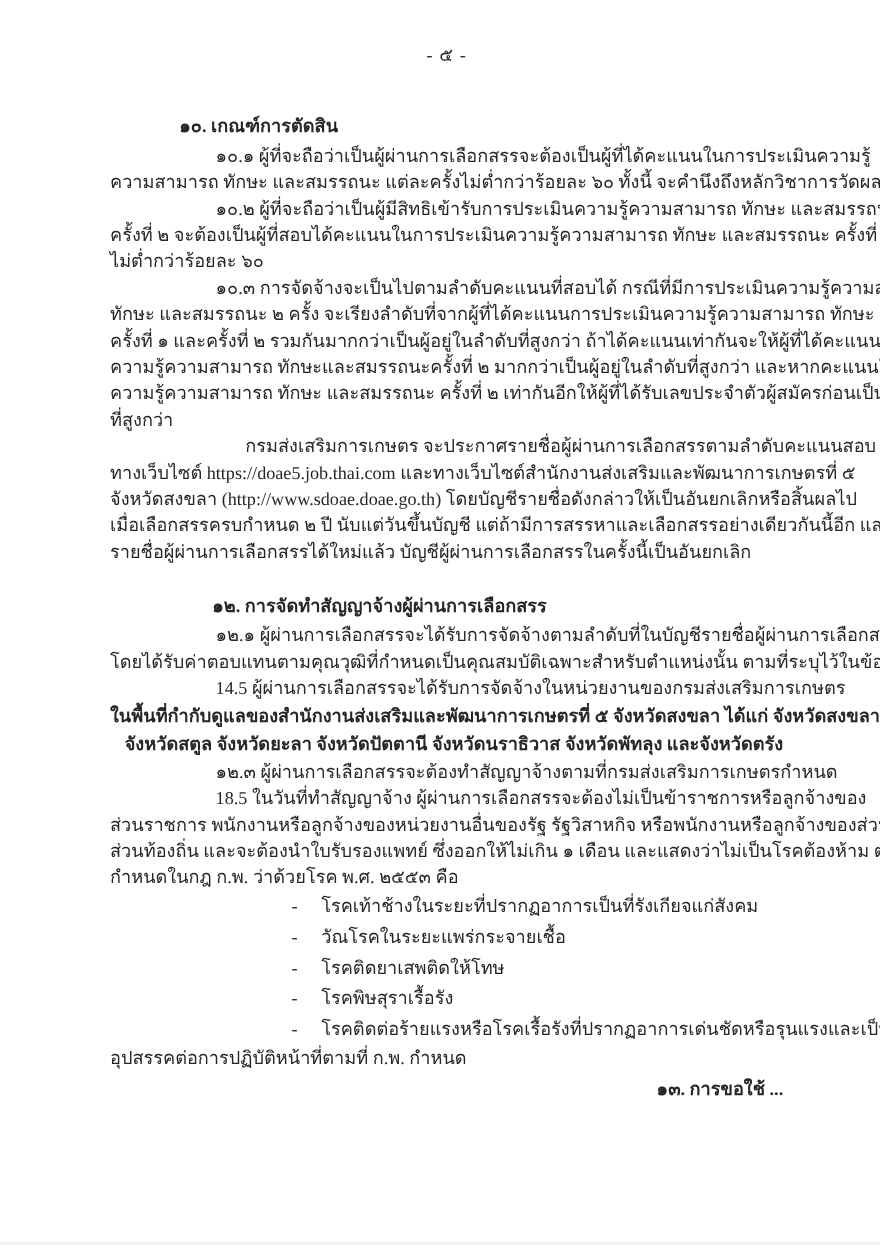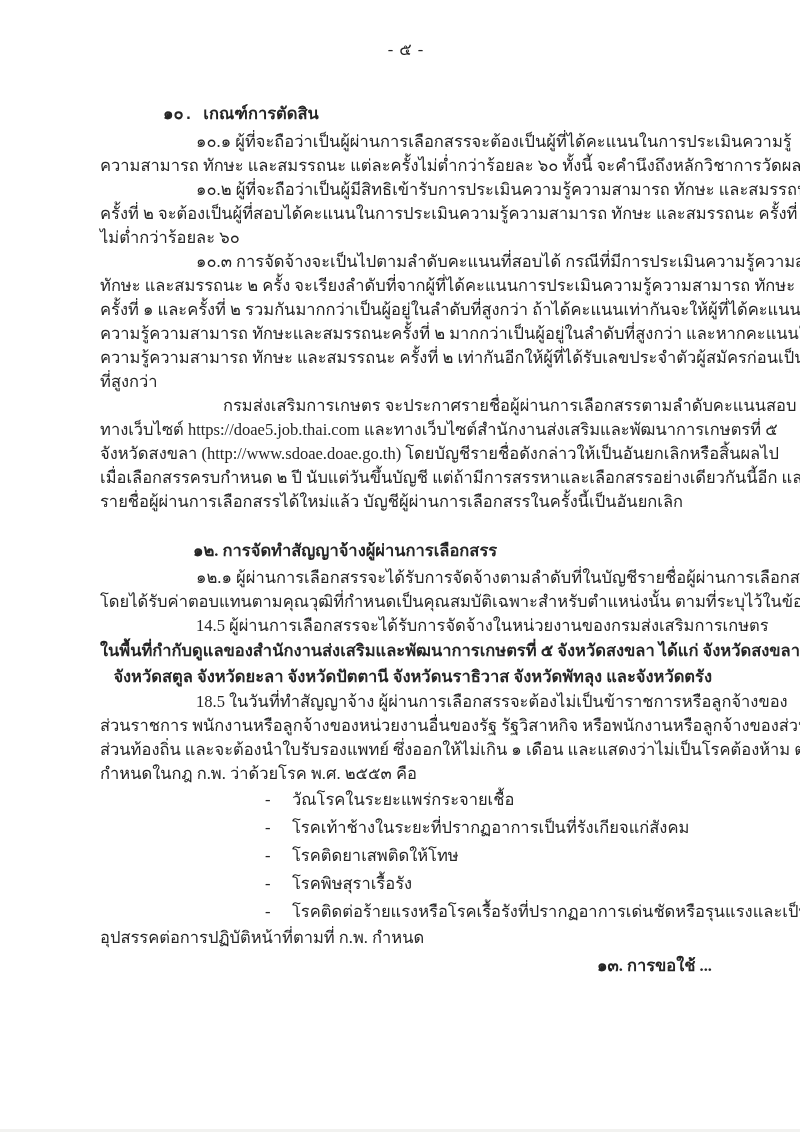--- a/index.html
+++ b/index.html
@@ -27,21 +27,21 @@
   }
   .line{
     line-height:24px;
     white-space:nowrap;
   }
   .heading{
     font-weight:bold;
     line-height:26px;
     white-space:nowrap;
   }
-  .h10{margin:40px 0 2px 63px;font-family:Liberation Mono, monospace;}
+  .h10{margin:40px 0 2px 63px;}
   .h11{margin:7px 0 2px 85px;}
   .h12{margin:24px 0 2px 93px;}
   .ind{padding-left:96px;text-align:right;}
   .ind-lg{padding-left:123px;}
   .bold-para .line{font-weight:bold;line-height:26px;text-align:right;}
   .bullet{
     line-height:28px;
     padding-left:165px;
     white-space:nowrap;
   }
@@ -103,32 +103,35 @@
       <div class="line">โดยได้รับค่าตอบแทนตามคุณวุฒิที่กำหนดเป็นคุณสมบัติเฉพาะสำหรับตำแหน่งนั้น ตามที่ระบุไว้ในข้อ ๔.๒</div>
     </div>
     <div>
       <div class="line ind">14.5 ผู้ผ่านการเลือกสรรจะได้รับการจัดจ้างในหน่วยงานของกรมส่งเสริมการเกษตร</div>
     </div>
     <div class="bold-para">
       <div class="line">ในพื้นที่กำกับดูแลของสำนักงานส่งเสริมและพัฒนาการเกษตรที่ ๕ จังหวัดสงขลา ได้แก่ จังหวัดสงขลา</div>
       <div class="line">จังหวัดสตูล จังหวัดยะลา จังหวัดปัตตานี จังหวัดนราธิวาส จังหวัดพัทลุง และจังหวัดตรัง</div>
     </div>
     <div>
+      <div class="line ind">๑๒.๓ ผู้ผ่านการเลือกสรรจะต้องทำสัญญาจ้างตามที่กรมส่งเสริมการเกษตรกำหนด</div>
+    </div>
+    <div>
       <div class="line ind">18.5 ในวันที่ทำสัญญาจ้าง ผู้ผ่านการเลือกสรรจะต้องไม่เป็นข้าราชการหรือลูกจ้างของ</div>
       <div class="line">ส่วนราชการ พนักงานหรือลูกจ้างของหน่วยงานอื่นของรัฐ รัฐวิสาหกิจ หรือพนักงานหรือลูกจ้างของส่วนราชการ</div>
       <div class="line">ส่วนท้องถิ่น และจะต้องนำใบรับรองแพทย์ ซึ่งออกให้ไม่เกิน ๑ เดือน และแสดงว่าไม่เป็นโรคต้องห้าม ตามที่</div>
       <div class="line">กำหนดในกฎ ก.พ. ว่าด้วยโรค พ.ศ. ๒๕๕๓ คือ</div>
     </div>
 
     <div>
       <div class="bullet">
-        <span class="dash">-</span><span>วัณโรคในระยะแพร่กระจายเชื้อ</span>
+        <span class="dash">-</span><span>โรคเท้าช้างในระยะที่ปรากฏอาการเป็นที่รังเกียจแก่สังคม</span>
       </div>
       <div class="bullet">
-        <span class="dash">-</span><span>โรคเท้าช้างในระยะที่ปรากฏอาการเป็นที่รังเกียจแก่สังคม</span>
+        <span class="dash">-</span><span>วัณโรคในระยะแพร่กระจายเชื้อ</span>
       </div>
       <div class="bullet">
         <span class="dash">-</span><span>โรคติดยาเสพติดให้โทษ</span>
       </div>
       <div class="bullet">
         <span class="dash">-</span><span>โรคพิษสุราเรื้อรัง</span>
       </div>
       <div class="bullet">
         <span class="dash">-</span><span>โรคติดต่อร้ายแรงหรือโรคเรื้อรังที่ปรากฏอาการเด่นชัดหรือรุนแรงและเป็น</span>
       </div>

